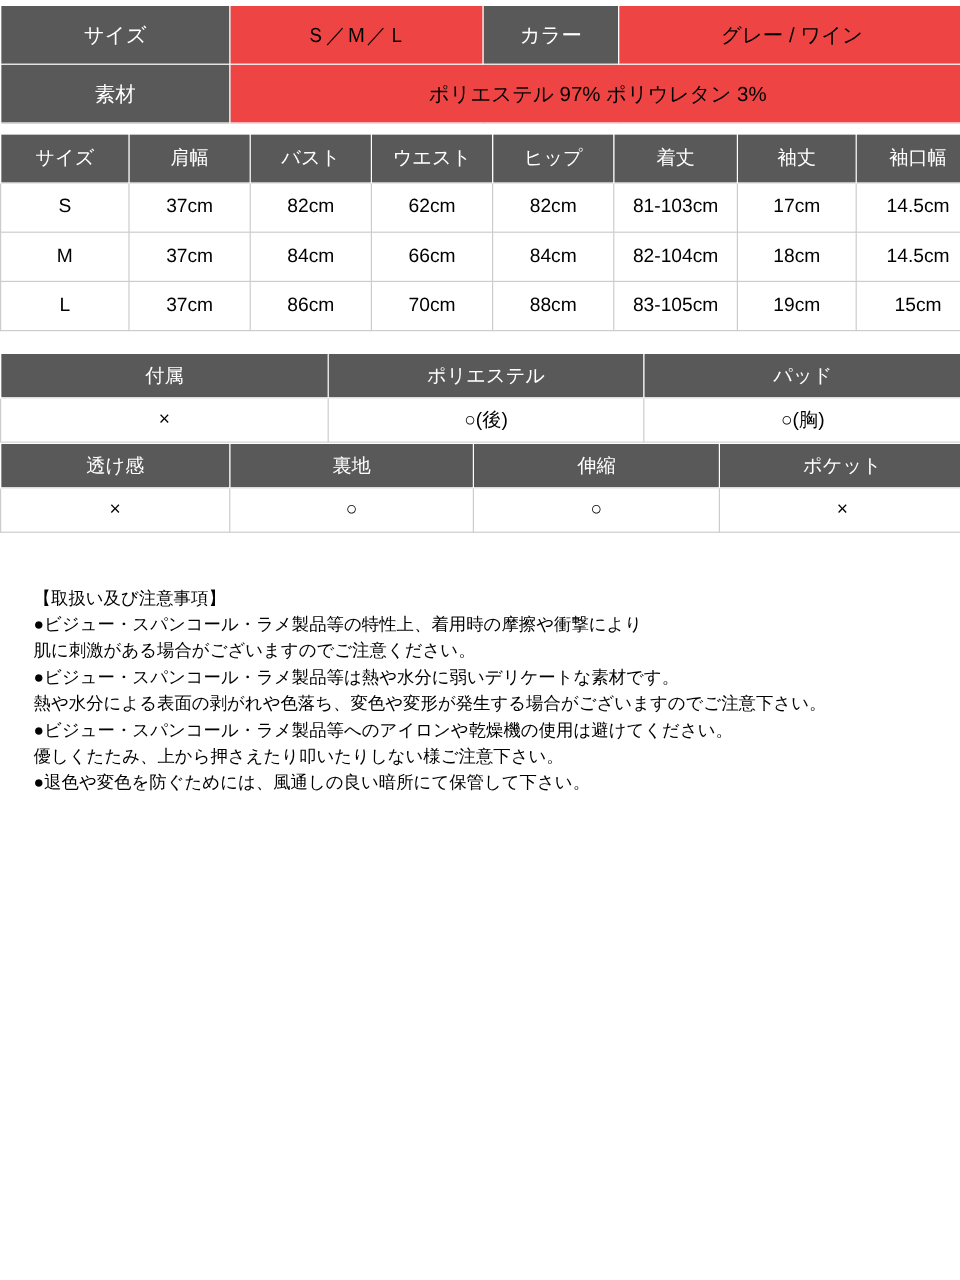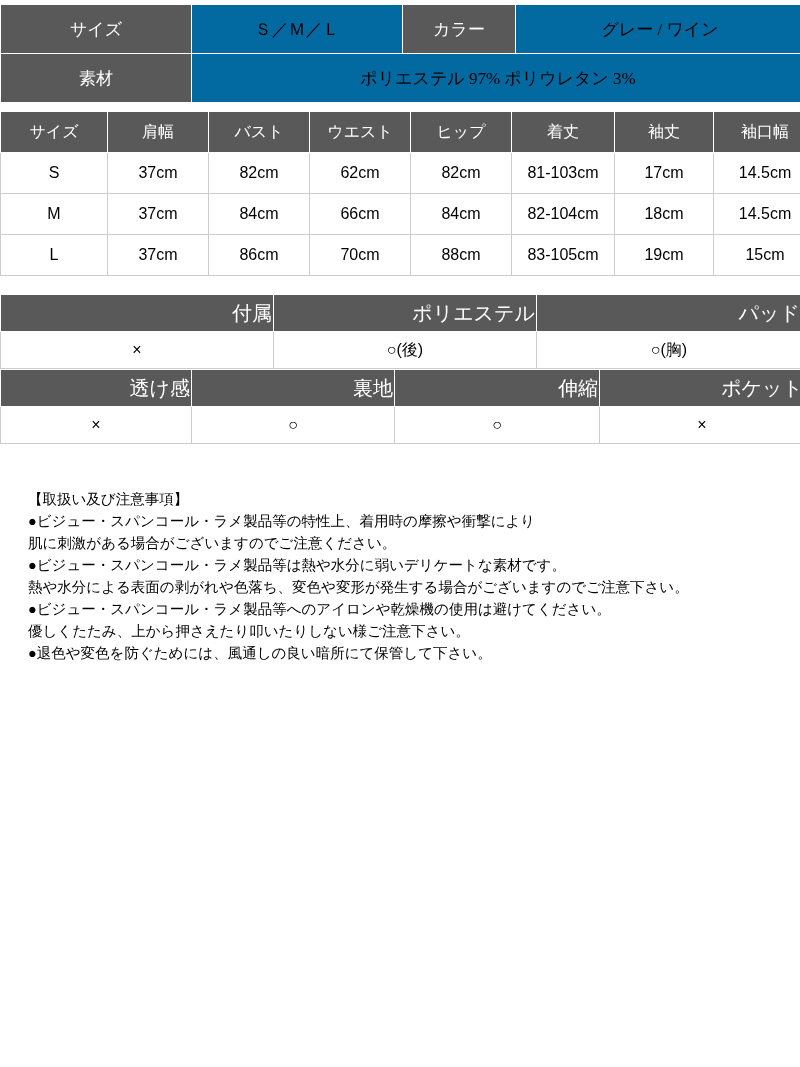--- a/index.html
+++ b/index.html
@@ -38,23 +38,22 @@
     text-align: center;
     vertical-align: middle;
     font-size: 17px;
   }
   .hd-dark {
     background: #595959;
     color: #ffffff;
     font-size: 17px;
   }
   .cell-light {
-    background: #0369a1;
-    color: #000000;
-    font-family: Liberation Serif, serif;
+    background: #ef4444;
+    color: #000000;
   }
 
   
   .tbl-meas {
     width: 792px;
     margin: 8px auto 0 auto;
   }
   .tbl-meas th, .tbl-meas td {
     border: 1px solid #cccccc;
     height: 38px;
@@ -79,21 +78,21 @@
     width: 792px;
     margin: 18px auto 0 auto;
   }
   .tbl-attr td {
     border: 1px solid #ffffff;
     height: 34px;
     text-align: center;
     vertical-align: middle;
     font-size: 16px;
   }
-  .tbl-attr .hd-dark { font-size: 20px; text-align: right; }
+  .tbl-attr .hd-dark { font-size: 16px; }
   .tbl-attr .cell-val {
     background: #ffffff;
     color: #000000;
     border: 1px solid #cccccc;
   }
 
   
   .notes {
     margin: 44px 0 0 28px;
     width: 740px;

